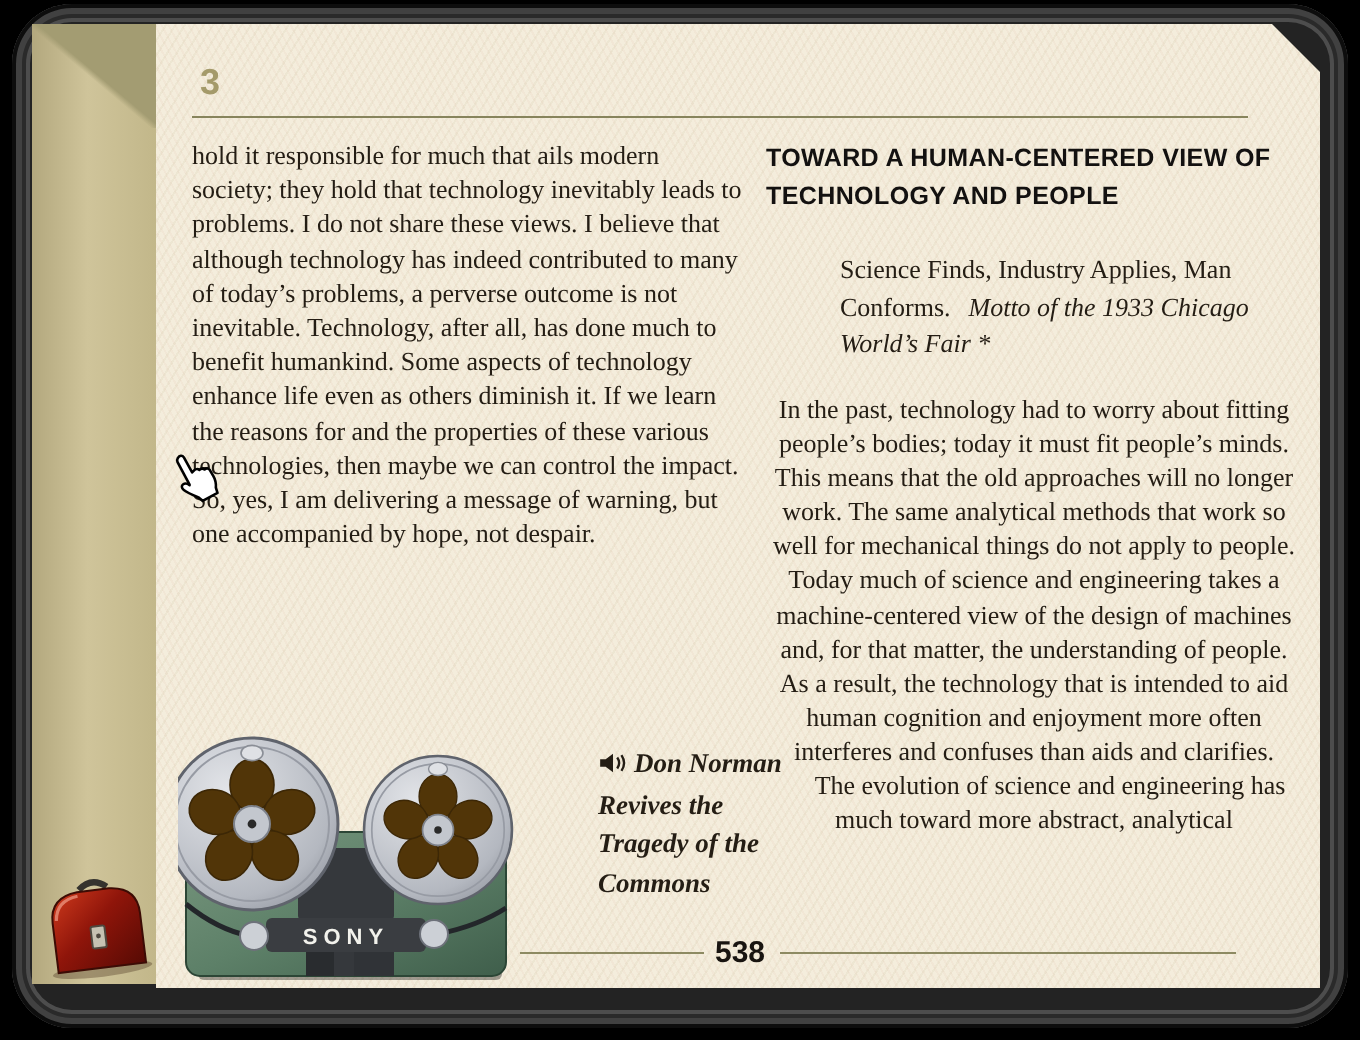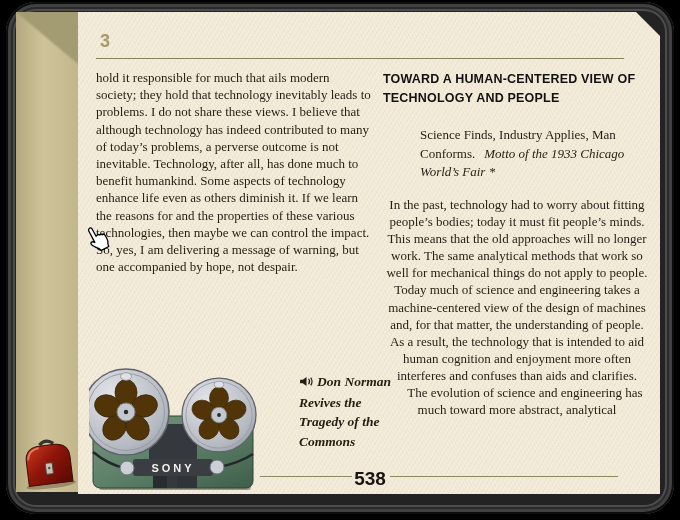--- a/index.html
+++ b/index.html
@@ -38,21 +38,21 @@
   .epigraph .src{font-style:italic;margin-left:9px;}
   .rightcol{position:absolute;left:305px;top:184px;width:268px;font-size:13px;line-height:17.1px;text-align:center;}
   .rightcol .p2{text-indent:16px;margin-top:0;}
   .audio-cap{position:absolute;left:204px;top:360px;width:98px;font-size:13.5px;
          line-height:19.5px;font-weight:bold;font-style:italic;margin-left:17px;}
   .audio-cap .spk{display:inline-block;margin-right:3px;vertical-align:-1px;}
   .tapewrap{position:absolute;left:11px;top:354px;width:168px;height:126px;}
   .fl-left{position:absolute;left:182px;top:464px;width:92px;height:1px;background:#8d8a62;}
   .fl-right{position:absolute;left:312px;top:464px;width:228px;height:1px;background:#8d8a62;}
   .pagenum{position:absolute;left:270px;top:456px;width:44px;text-align:center;
-         font-family:"Liberation Sans",sans-serif;font-weight:bold;font-size:19px;color:#181410;}
+         font-family:"Liberation Sans",sans-serif;font-weight:bold;font-size:15px;color:#181410;}
   .toolboxwrap{position:absolute;left:12px;top:430px;width:62px;height:60px;}
   .cursor{position:absolute;left:84px;top:224px;width:26px;height:32px;z-index:50;}
 </style>
 </head>
 <body>
 
 <div class="stage">
   <div class="book">
 
     <div class="spine">

